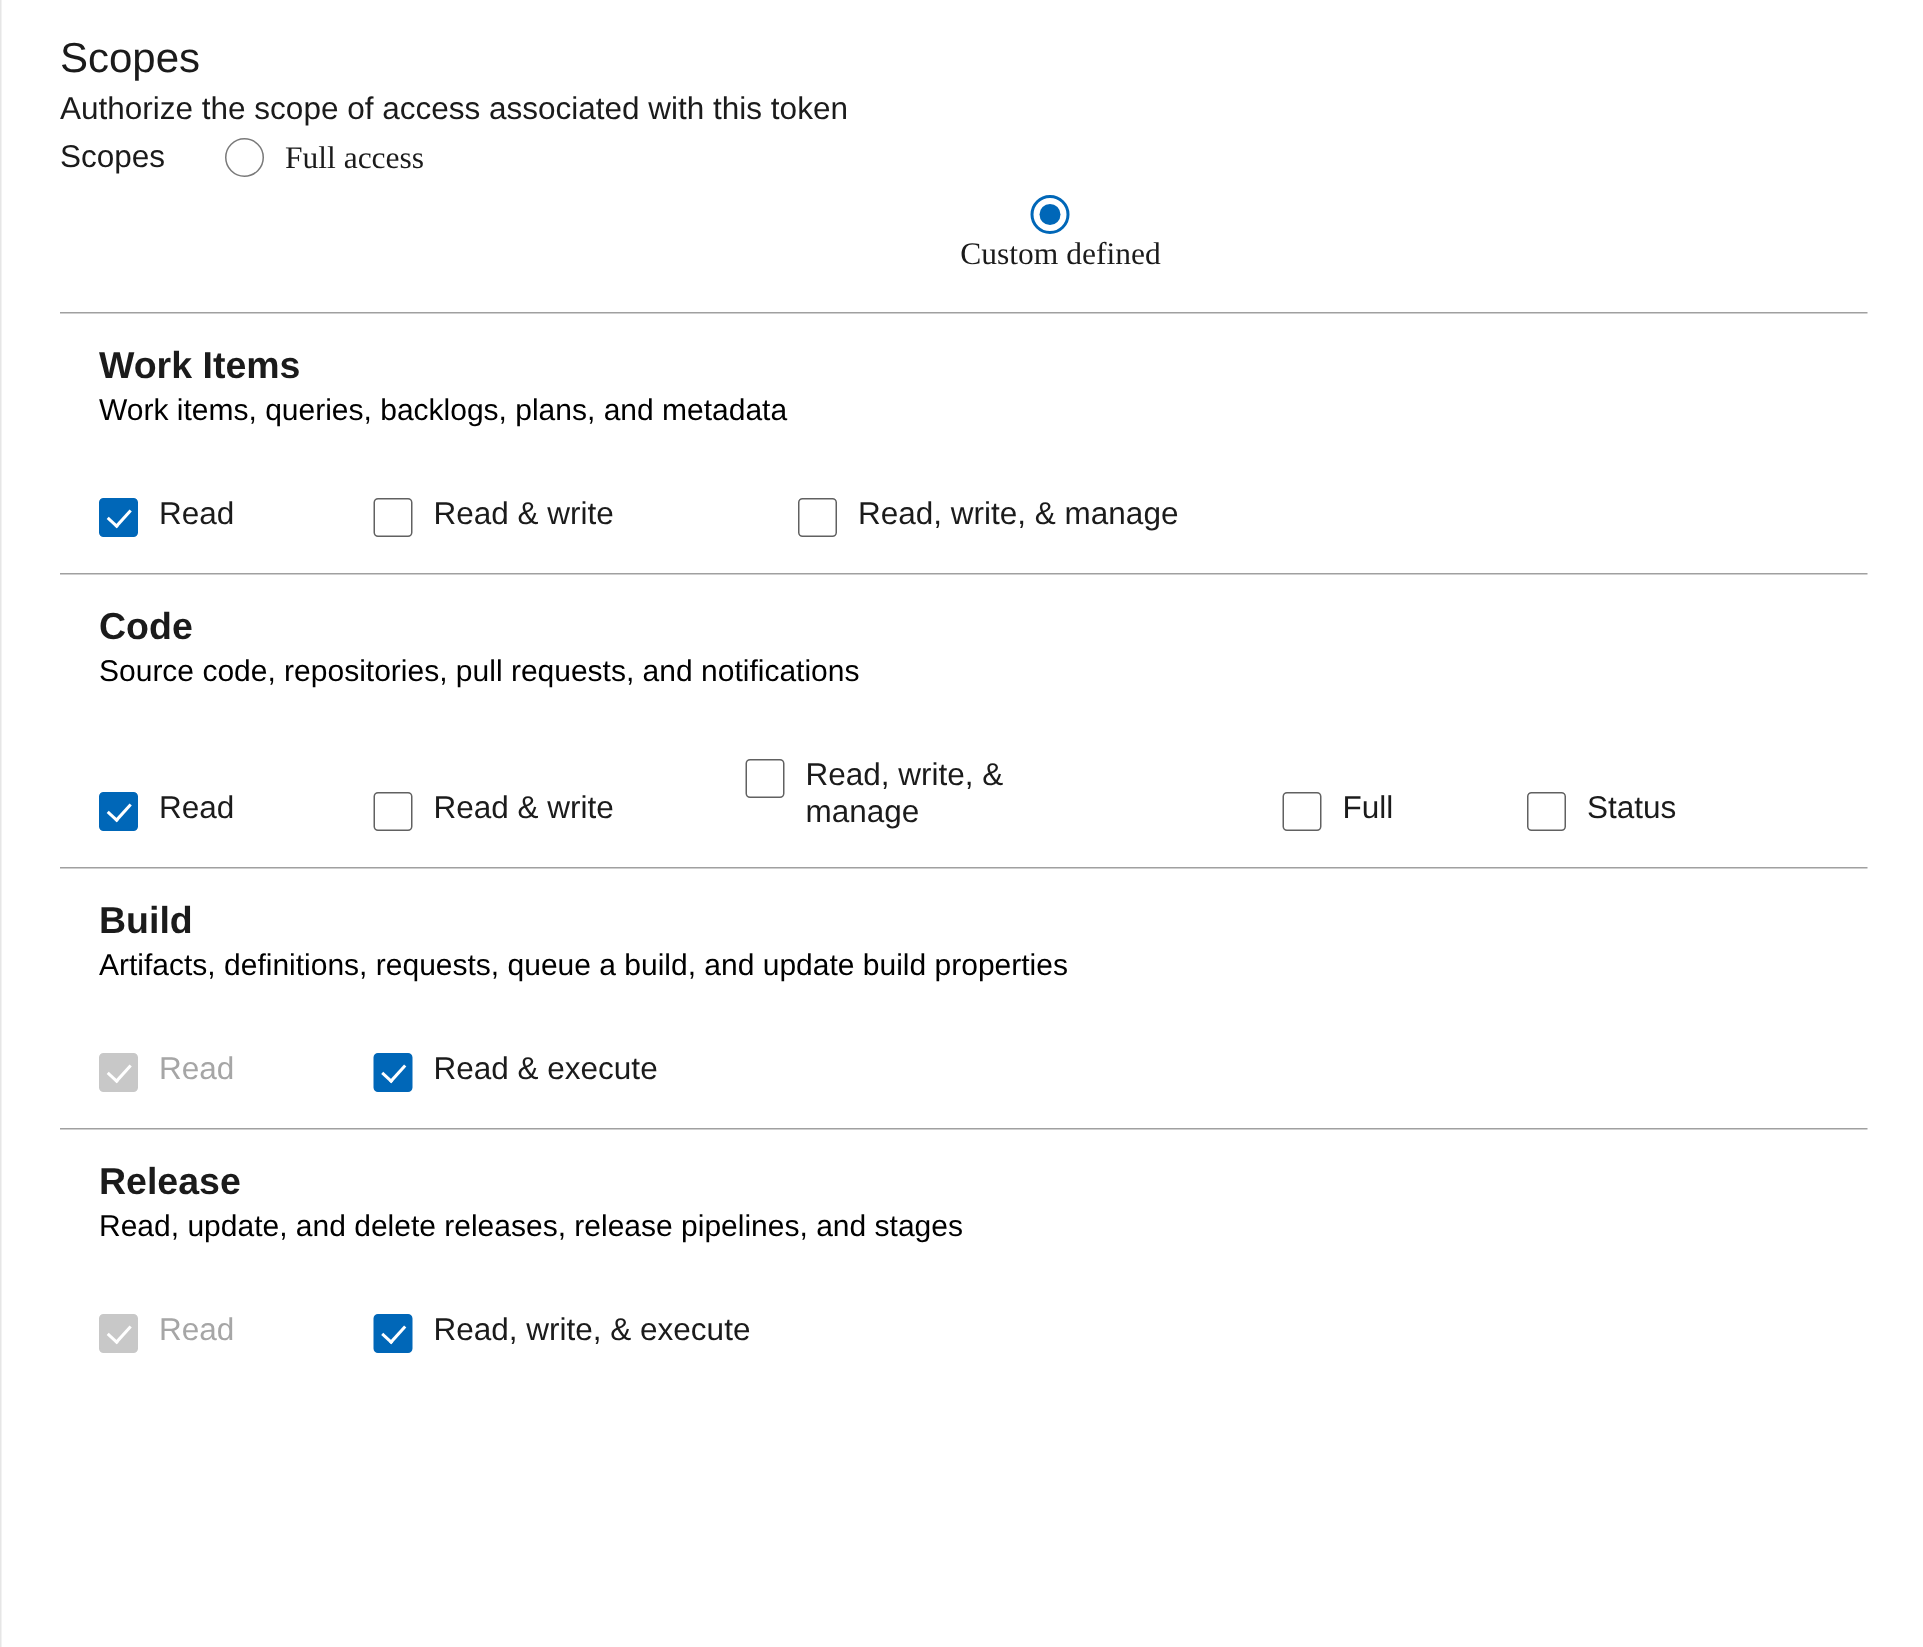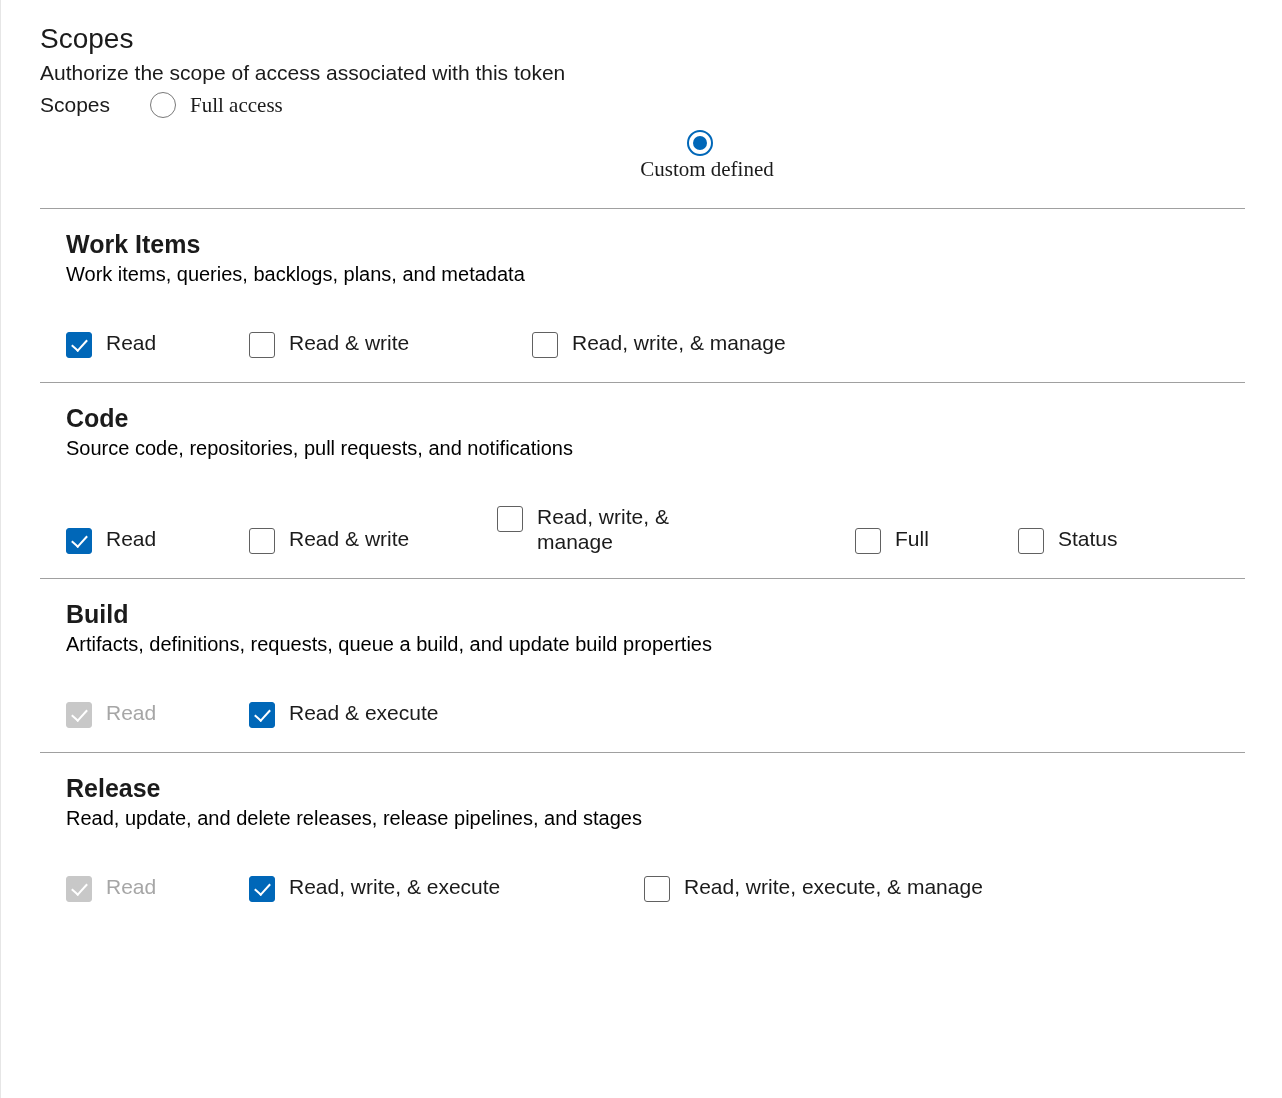--- a/index.html
+++ b/index.html
@@ -282,21 +282,17 @@
       <div class="scope-desc">Read, update, and delete releases, release pipelines, and stages</div>
       <div class="opt-row">
         <div class="opt" style="width:183px">
           <span class="cbox disabled"></span>
           <span class="opt-label dim">Read</span>
         </div>
         <div class="opt" style="width:395px">
           <span class="cbox checked"></span>
           <span class="opt-label">Read, write, &amp; execute</span>
         </div>
-        <div class="opt">
-          <span class="cbox"></span>
-          <span class="opt-label">Read, write, execute, &amp; manage</span>
-        </div>
       </div>
     </div>
 
   </div>
 </div>
 
 </body></html>

